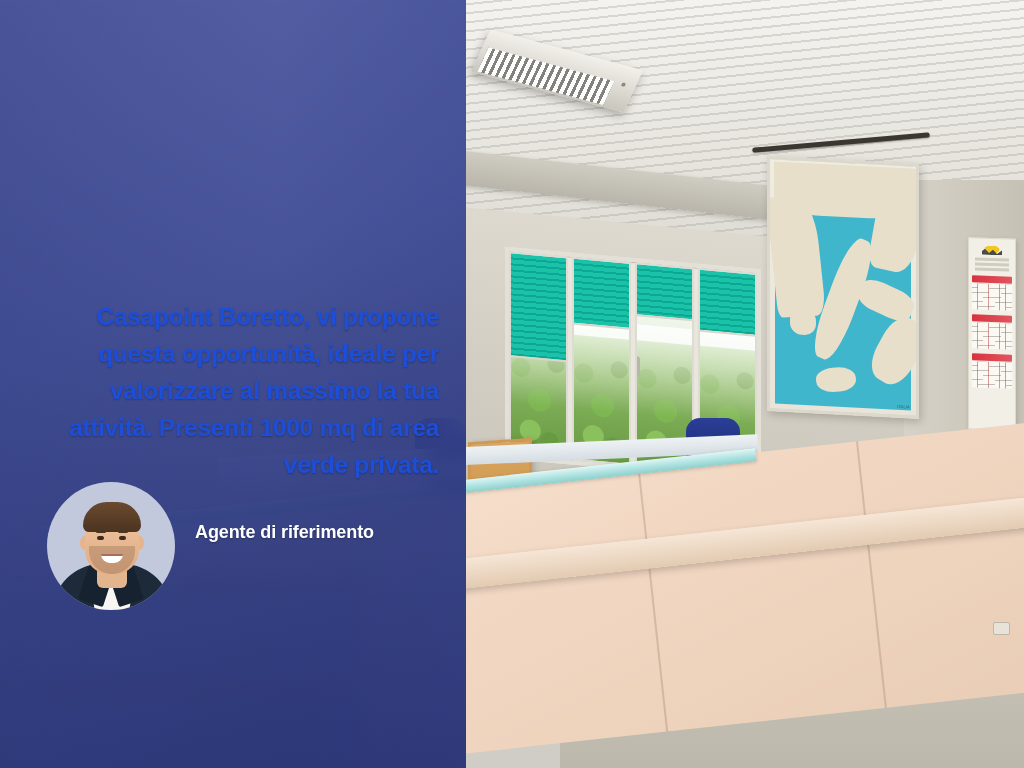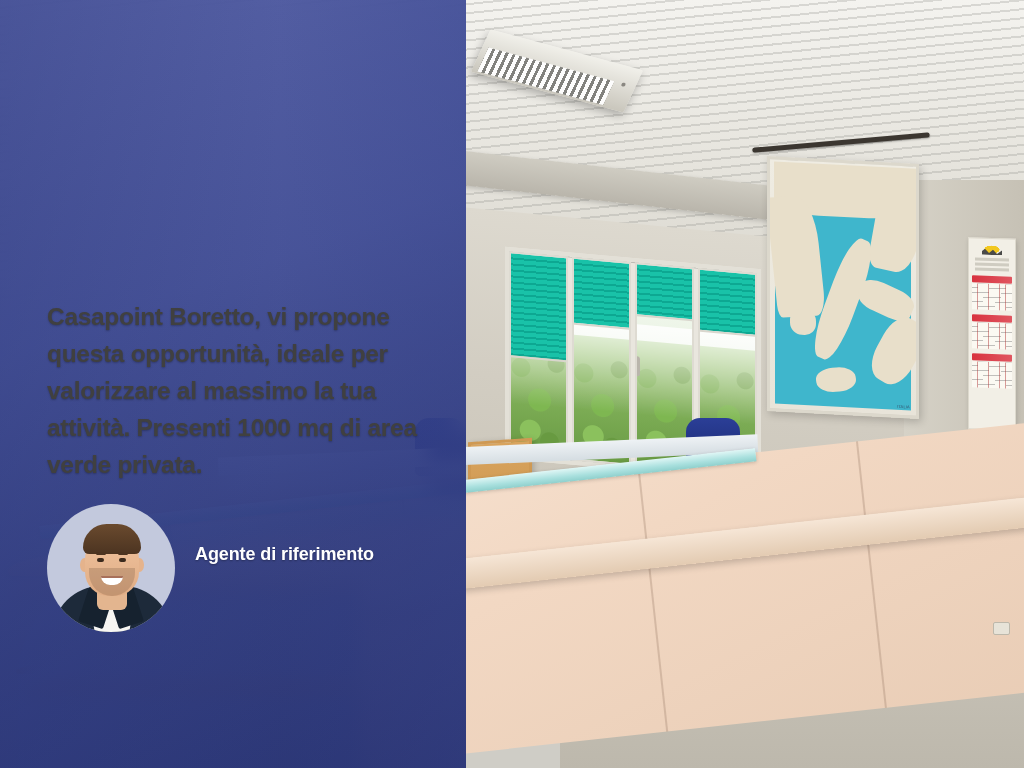--- a/index.html
+++ b/index.html
@@ -306,28 +306,29 @@
     padding:0 28px 0 47px;
   }
   .headline {
     position:absolute; left:47px; top:136px; width:380px;
     color:#b9e62e;
     font-size:40px; line-height:46px;
     font-weight:bold; letter-spacing:-0.6px;
   }
   .subtext {
     position:absolute; left:47px; top:298px; width:392px;
-    color:#404040;
+    color:#1d4ed8;
     font-size:24.5px; line-height:37px;
     font-weight:bold; letter-spacing:-0.3px;
     text-shadow:0 1px 2px rgba(0,0,0,.25);
+    text-align:right;
   }
 
   .agent {
-    position:absolute; left:47px; top:504px;
+    position:absolute; left:47px; top:482px;
     width:400px; height:140px;
   }
   .avatar {
     position:absolute; left:0; top:0;
     width:128px; height:128px; border-radius:50%;
     background:#c3c9dd;
     overflow:hidden;
   }
   
   .av-neck {

